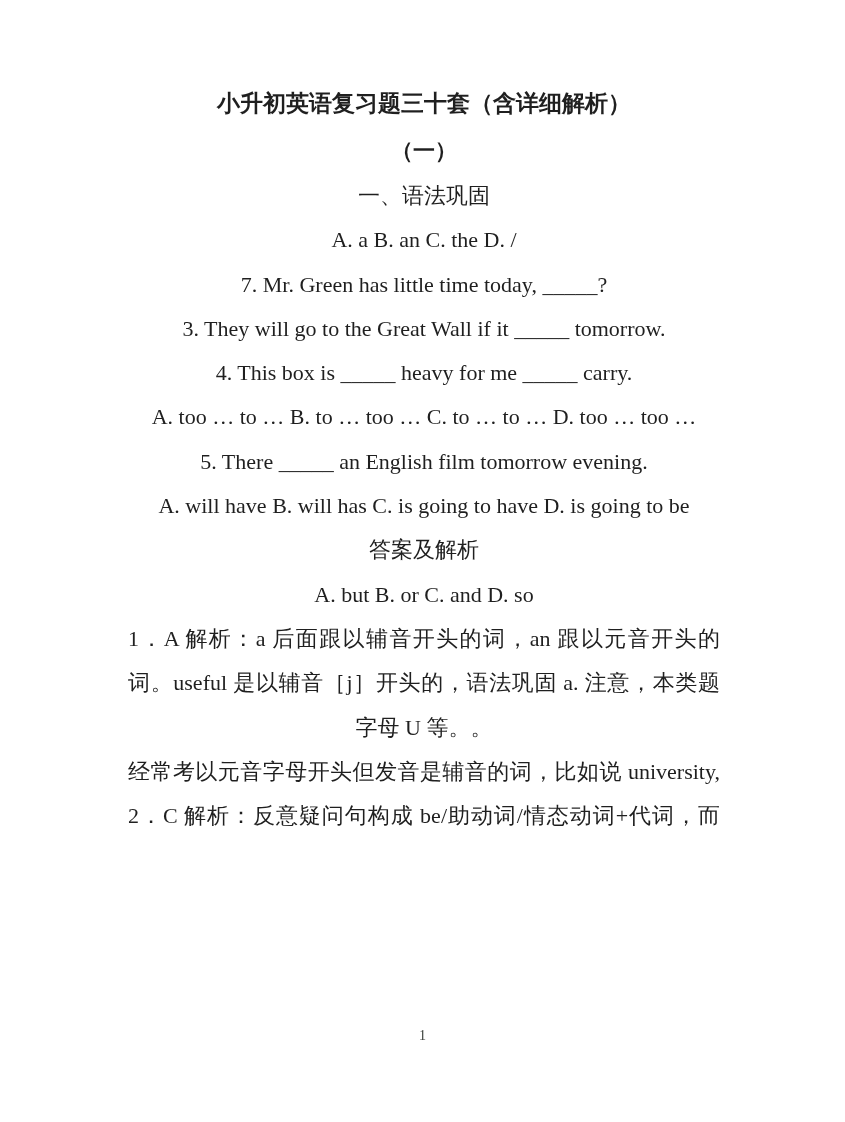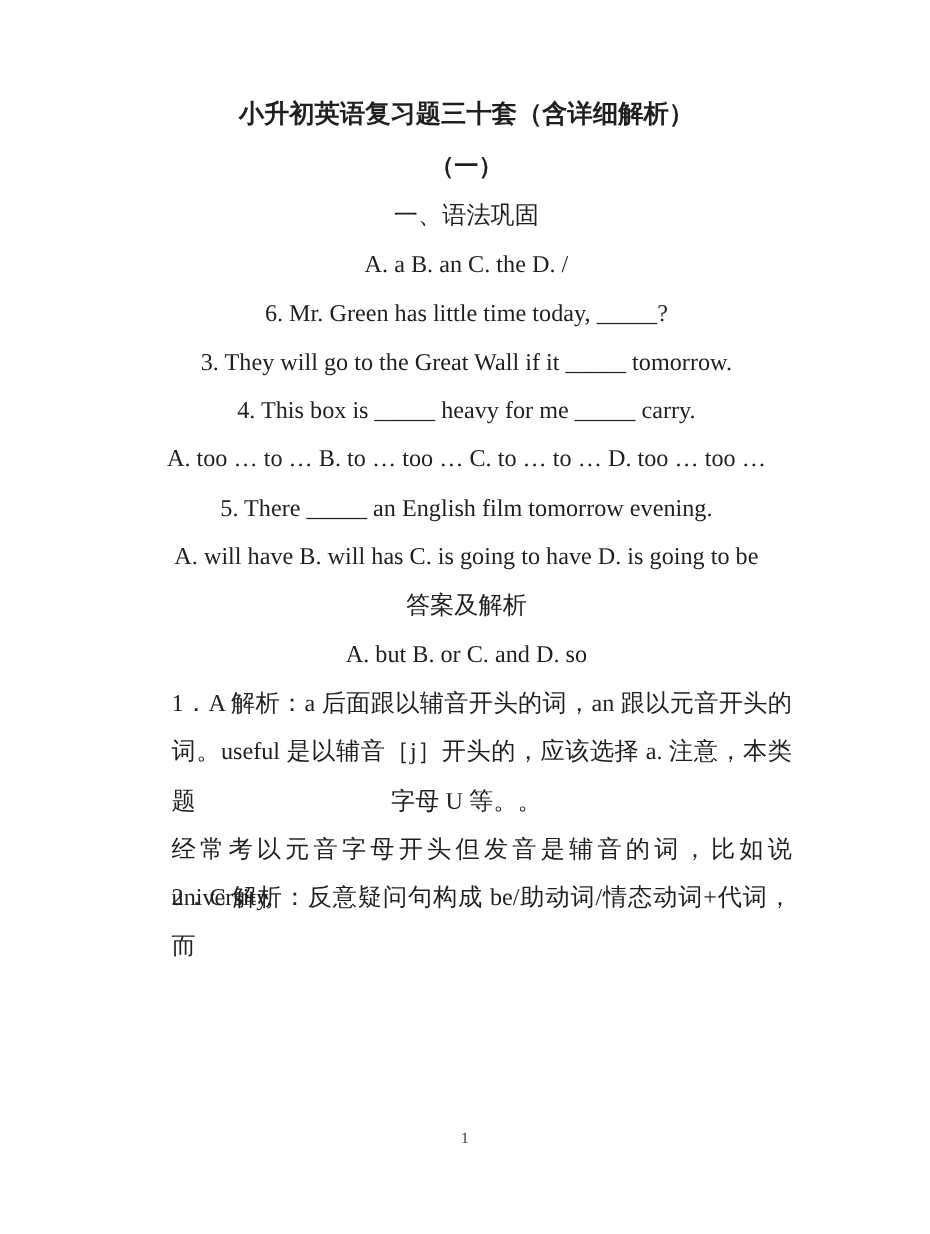--- a/index.html
+++ b/index.html
@@ -43,21 +43,20 @@
     height: 44.3px;
     line-height: 44.3px;
     font-size: 22px;
     text-align: center;
     white-space: nowrap;
   }
   .line.stretch {
     white-space: normal;
     text-align: justify;
     text-align-last: justify;
-    margin-left: 28px;
   }
   .page-number {
     position: absolute;
     left: 0;
     top: 1028px;
     width: 845px;
     text-align: center;
     font-size: 14px;
     color: #3a3f3a;
   }
@@ -68,36 +67,36 @@
 <div class="page">
   <div class="content">
 
     <div class="doc-title">小升初英语复习题三十套（含详细解析）</div>
     <div class="doc-subtitle">（一）</div>
 
     <div class="line">一、语法巩固</div>
 
     <div class="line">A. a B. an C. the D. /</div>
 
-    <div class="line">6. Mr. Green has little time today, _____?</div>
+    <div class="line">7. Mr. Green has little time today, _____?</div>
 
     <div class="line">3. They will go to the Great Wall if it _____ tomorrow.</div>
 
     <div class="line">4. This box is _____ heavy for me _____ carry.</div>
     <div class="line">A. too … to … B. to … too … C. to … to … D. too … too …</div>
 
     <div class="line">5. There _____ an English film tomorrow evening.</div>
     <div class="line">A. will have B. will has C. is going to have D. is going to be</div>
 
     <div class="line">答案及解析</div>
 
     <div class="line">A. but B. or C. and D. so</div>
 
     <div class="line stretch">1．A 解析：a 后面跟以辅音开头的词，an 跟以元音开头的</div>
-    <div class="line stretch">词。useful 是以辅音［j］开头的，应该选择 a. 注意，本类题</div>
+    <div class="line stretch">词。useful 是以辅音［j］开头的，语法巩固 a. 注意，本类题</div>
     <div class="line">字母 U 等。。</div>
     <div class="line stretch">经常考以元音字母开头但发音是辅音的词，比如说 university,</div>
 
     <div class="line stretch">2．C 解析：反意疑问句构成 be/助动词/情态动词+代词，而</div>
 
   </div>
 
   <div class="page-number">1</div>
 </div>
 

